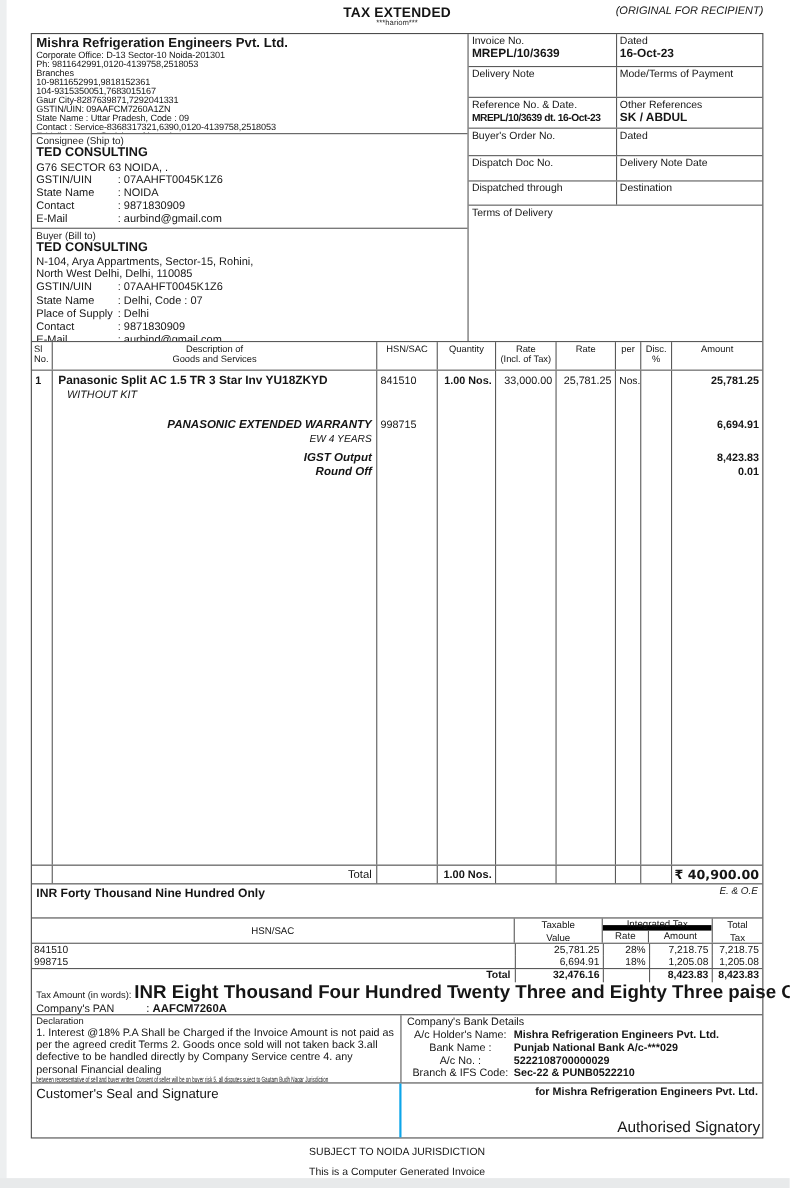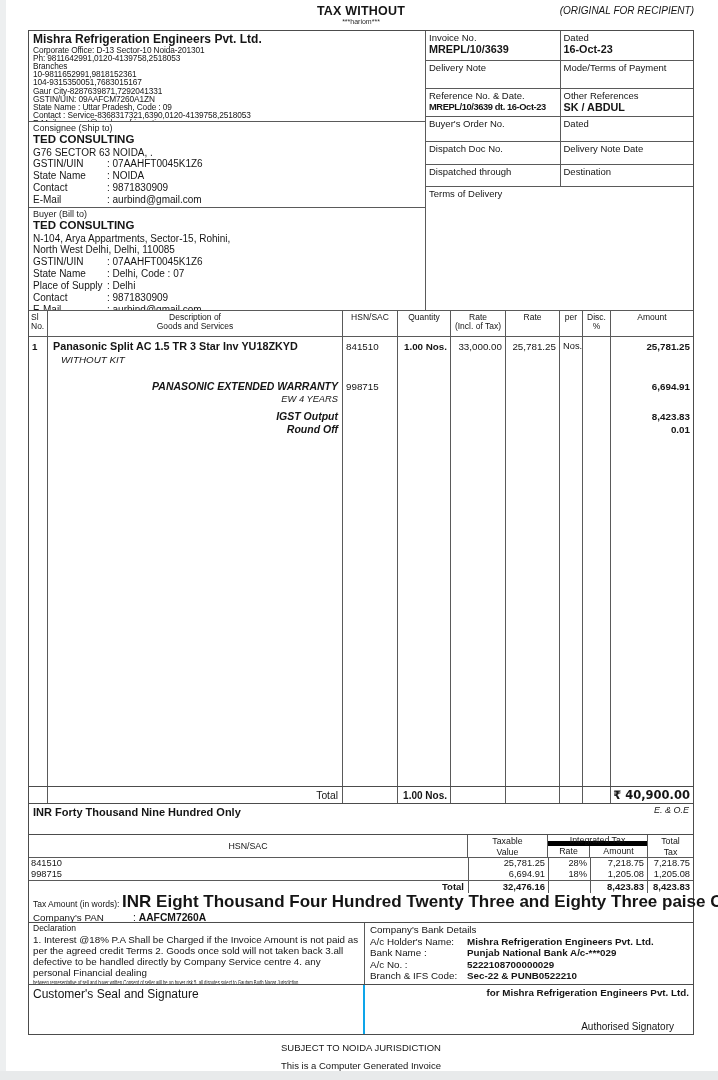--- a/index.html
+++ b/index.html
@@ -126,46 +126,46 @@
 
   
   .decl-bank { border-top:1px solid #4c4c4c; height:62px; display:flex; }
   .decl { width:336px; border-right:1px solid #5a5a5a; padding:1px 4px 0 4px; overflow:hidden; }
   .decl-title { font-size:8.5px; line-height:9.5px; }
   .decl-body { font-size:9.8px; line-height:11px; }
   .decl-fine { font-size:7px; transform:scaleX(0.60); transform-origin:0 50%; white-space:nowrap; line-height:9px; color:#222; }
   .bank { flex:1; padding:1px 4px 0 5px; overflow:hidden; }
   .bank-title { font-size:9.8px; line-height:11.5px; }
   .bank-row { display:flex; font-size:9.8px; line-height:11.5px; }
-  .bank-row .k { width:97px; flex:none; }
+  .bank-row .k { width:97px; flex:none;text-align:center; }
   .bank-row .v { font-weight:bold; white-space:nowrap; }
 
   
   .sig { border-top:1px solid #4c4c4c; height:50px; display:flex; }
   .sig-left { width:336px; border-right:2px solid #0ea5e9; padding:2px 4px; font-size:12px; }
   .sig-right { flex:1; position:relative; padding:2px 4px; }
   .for-co { text-align:right; font-weight:bold; font-size:9.8px; line-height:12px; }
-  .auth { position:absolute; right:19px; bottom:2px; font-size:10px; }
+  .auth { position:absolute; right:2px; bottom:2px; font-size:14px; }
 
   
   .doc-footer { text-align:center; margin-top:7px; }
   .foot1 { font-size:9.5px; line-height:11px; }
   .foot2 { font-size:9.5px; line-height:11px; margin-top:7px; }
 </style>
 </head>
 <body>
 
 <div class="edge-left"></div>
 <div class="edge-bottom"></div>
 
 <div class="doc">
 
   <div class="doc-header">
     <div class="title-wrap">
-      <div class="doc-title">TAX WITHOUT</div>
+      <div class="doc-title">TAX EXTENDED</div>
       <div class="watermark">***hariom***</div>
     </div>
     <div class="copy-type">(ORIGINAL FOR RECIPIENT)</div>
   </div>
 
   <div class="border-box">
 
     <div class="top">
       <div class="parties">
 

